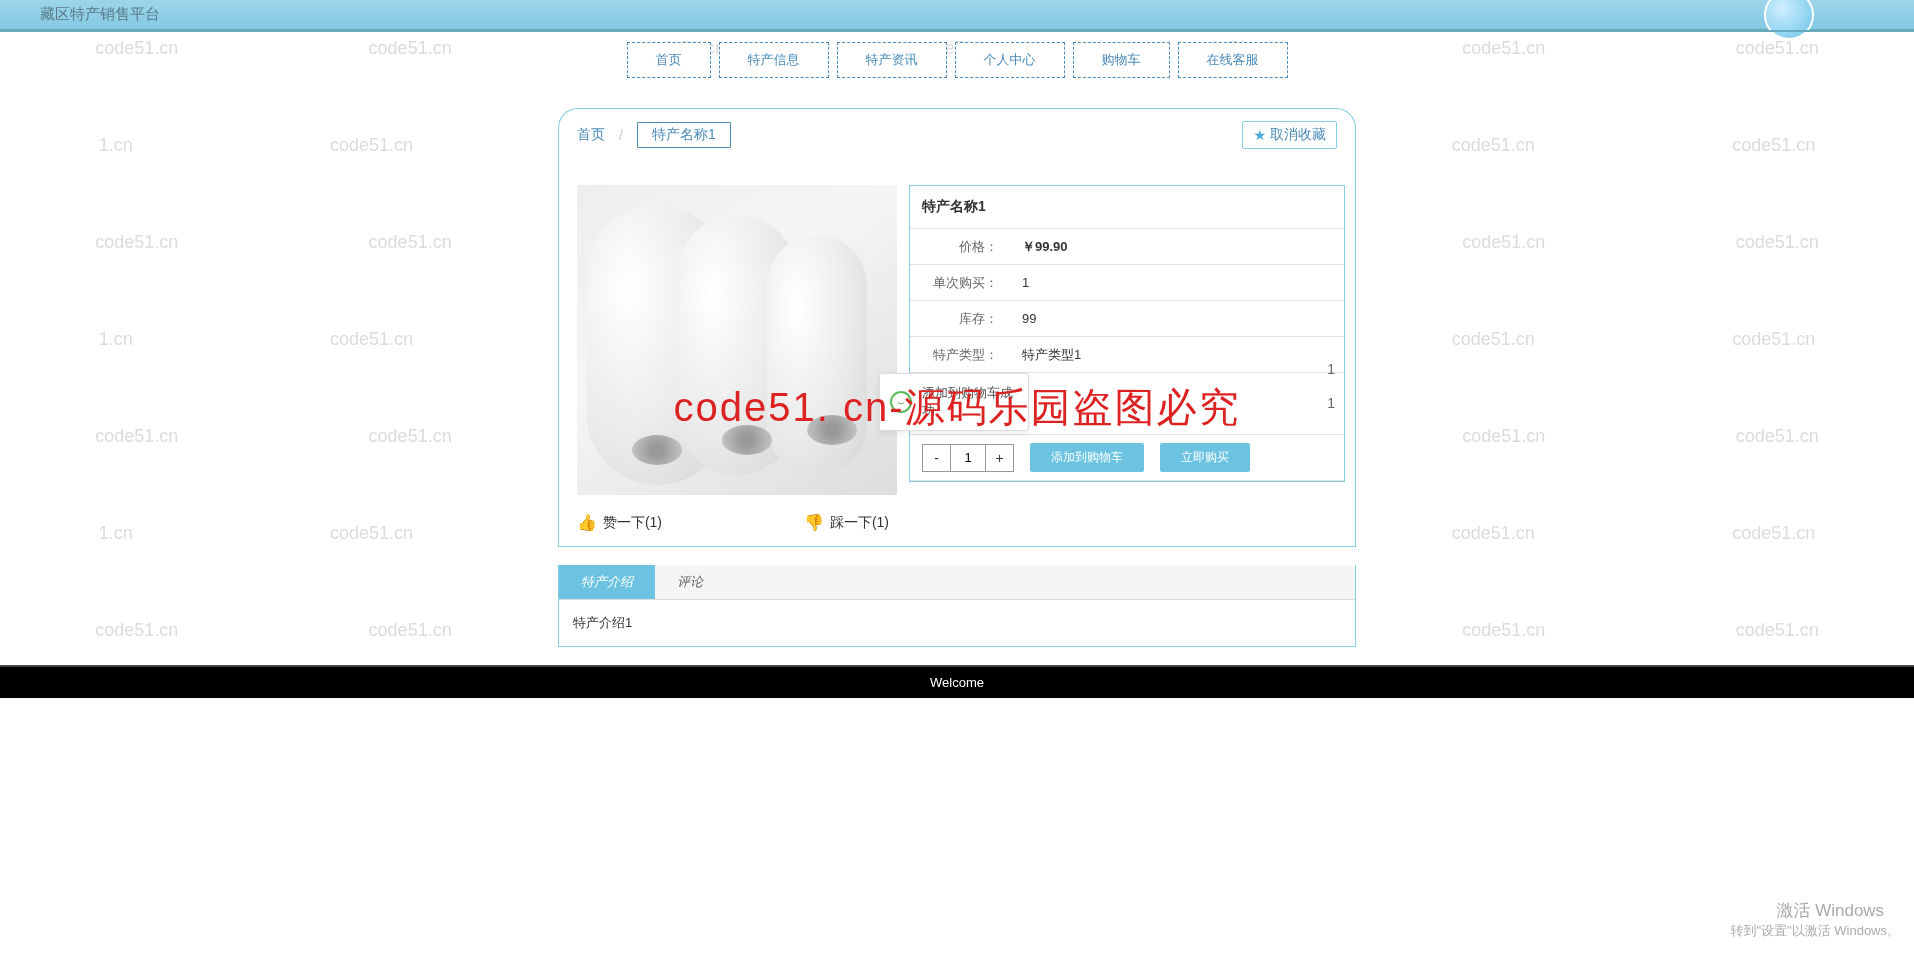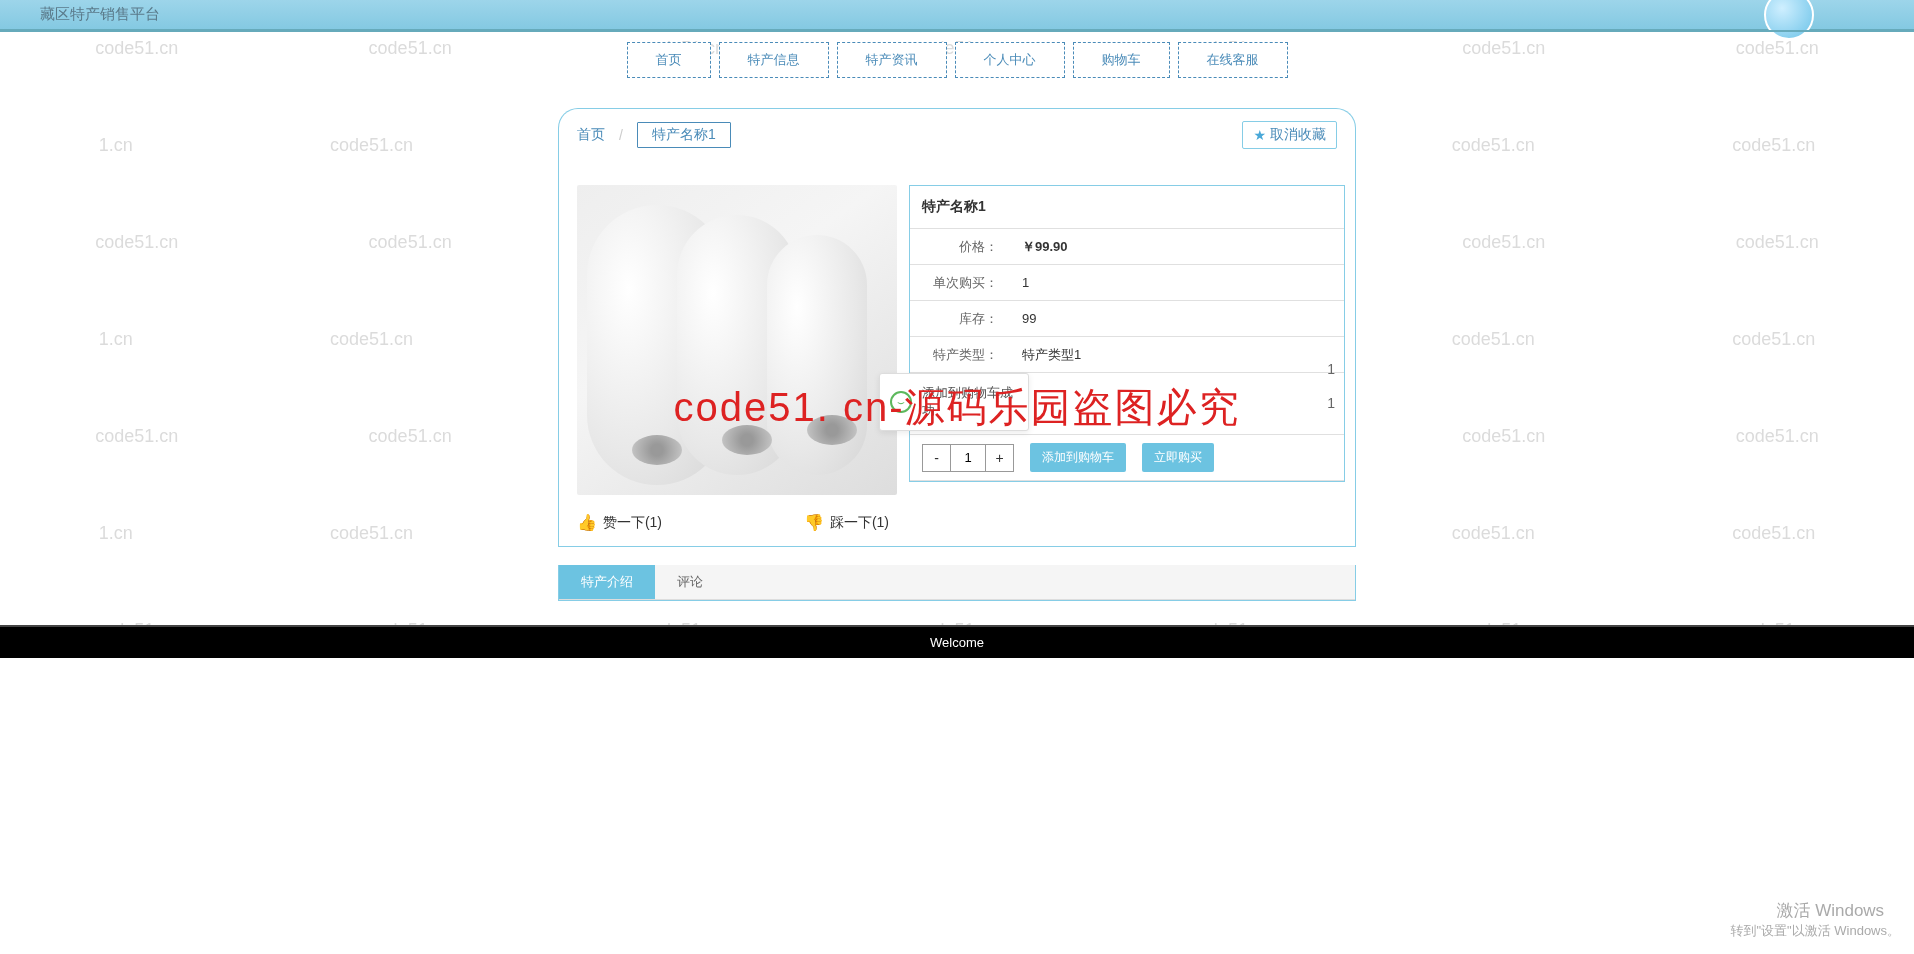--- a/index.html
+++ b/index.html
@@ -57,42 +57,42 @@
     .info-row:last-child { border-bottom: none; }
     .info-label { width: 88px; text-align: right; color: #666; font-size: 13px; }
     .info-value { padding-left: 24px; color: #333; font-size: 13px; }
     .price-value { font-weight: bold; color: #333; }
     .qty-control { display: flex; align-items: center; gap: 16px; padding: 8px 12px 8px 12px; border-bottom: 1px solid #e0e0e0; }
     .qty-stepper { display: flex; border: 1px solid #999; }
     .qty-btn { width: 28px; height: 26px; border: none; background: #fff; cursor: pointer; color: #333; font-size: 14px; }
     .qty-btn:first-child { border-right: 1px solid #999; }
     .qty-btn:last-child { border-left: 1px solid #999; }
     .qty-input { width: 34px; height: 26px; border: none; text-align: center; font-size: 13px; }
-    .action-btn { background: #6cc3e1; color: #fff; border: none; padding: 6px 12px; font-size: 12px; cursor: pointer; border-radius: 2px; }
+    .action-btn { background: #6cc3e1; color: #fff; border: none; padding: 6px 21px; font-size: 12px; cursor: pointer; border-radius: 2px; }
     .rating-section { padding: 10px 12px; }
     
     
     .toast { position: absolute; top: 188px; left: -20px; background: #fff; border: 1px solid #ddd; border-radius: 3px; padding: 10px 14px 10px 10px; display: flex; align-items: center; gap: 10px; font-size: 13px; color: #555; box-shadow: 0 2px 6px rgba(0,0,0,0.08); z-index: 10; width: 150px; }
     .toast-icon { width: 22px; height: 22px; border: 2px solid #5cb85c; border-radius: 50%; display: flex; align-items: center; justify-content: center; color: #5cb85c; font-size: 12px; flex-shrink: 0; }
     
     
     .red-watermark { position: absolute; top: 380px; left: 50%; transform: translateX(-50%); color: #d22; font-size: 40px; font-weight: normal; z-index: 5; white-space: nowrap; letter-spacing: 2px; }
     
     .added-count { position: absolute; top: 176px; right: 20px; color: #666; font-size: 14px; z-index: 3; }
     .added-count2 { position: absolute; top: 210px; right: 20px; color: #666; font-size: 14px; z-index: 3; }
     
     
     .tabs-section { margin-top: 18px; border-left: 1px solid #86cde6; border-right: 1px solid #86cde6; border-bottom: 1px solid #86cde6; background: #fff; }
     .tab-bar { display: flex; background: #f5f5f5; border-bottom: 1px solid #ddd; }
-    .tab { padding: 8px 22px; cursor: pointer; color: #666; font-size: 13px; }
+    .tab { padding: 8px 22px; cursor: pointer; color: #666; font-size: 13px; font-style: italic; }
     .tab.active { background: #6cc3e1; color: #fff; }
     .tab-content { padding: 14px; color: #333; font-size: 13px; }
     
     
-    .footer { background: #000; color: #fff; text-align: center; padding: 8px; margin-top: 24px; font-size: 13px; border-top: 2px solid #444; position: relative; z-index: 2; }
+    .footer { background: #000; color: #fff; text-align: center; padding: 8px; margin-top: 18px; font-size: 13px; border-top: 2px solid #444; position: relative; z-index: 2; }
     
     
     .windows-activation { position: fixed; bottom: 14px; right: 14px; color: #aaa; font-size: 13px; z-index: 100; }
     .windows-activation .wa-title { font-size: 17px; margin-left: 46px; }
   </style>
 </head>
 <body>
 
 <div class="watermark-container">
   <div class="watermark-row">
@@ -253,20 +253,21 @@
         <span>添加到购物车成功</span>
       </div>
     </div>
   </div>
 
   <div class="tabs-section">
     <div class="tab-bar">
       <div class="tab active">特产介绍</div>
       <div class="tab">评论</div>
     </div>
+    <div class="tab-content">特产介绍1</div>
   </div>
 </div>
 
 <div class="red-watermark">code51. cn-源码乐园盗图必究</div>
 
 <div class="footer">
   <span>Welcome</span>
 </div>
 
 <div class="windows-activation">

